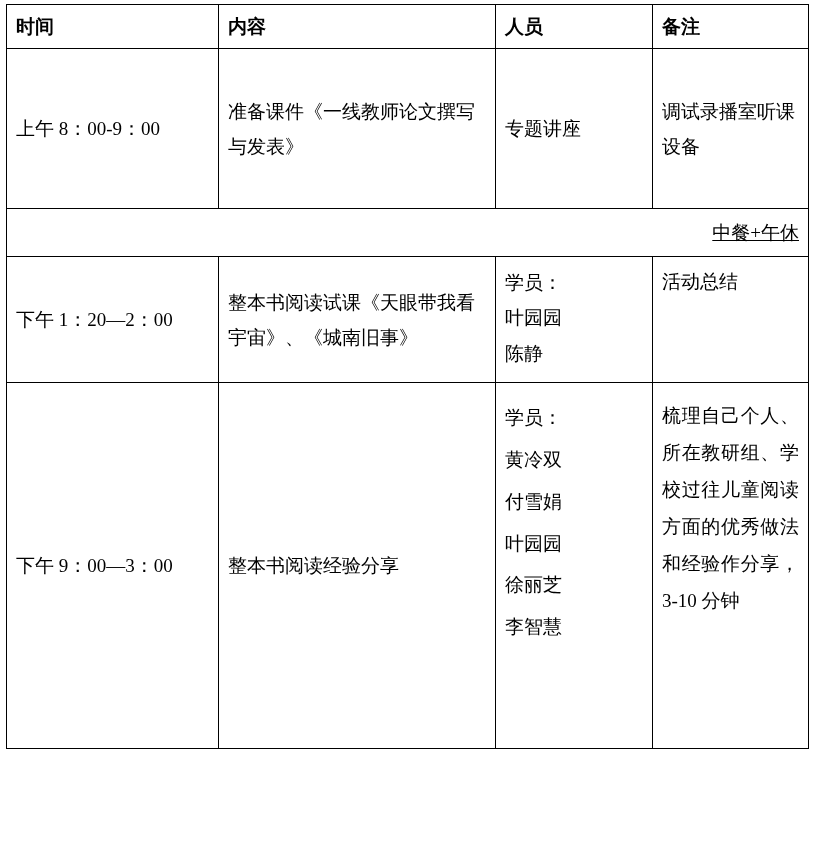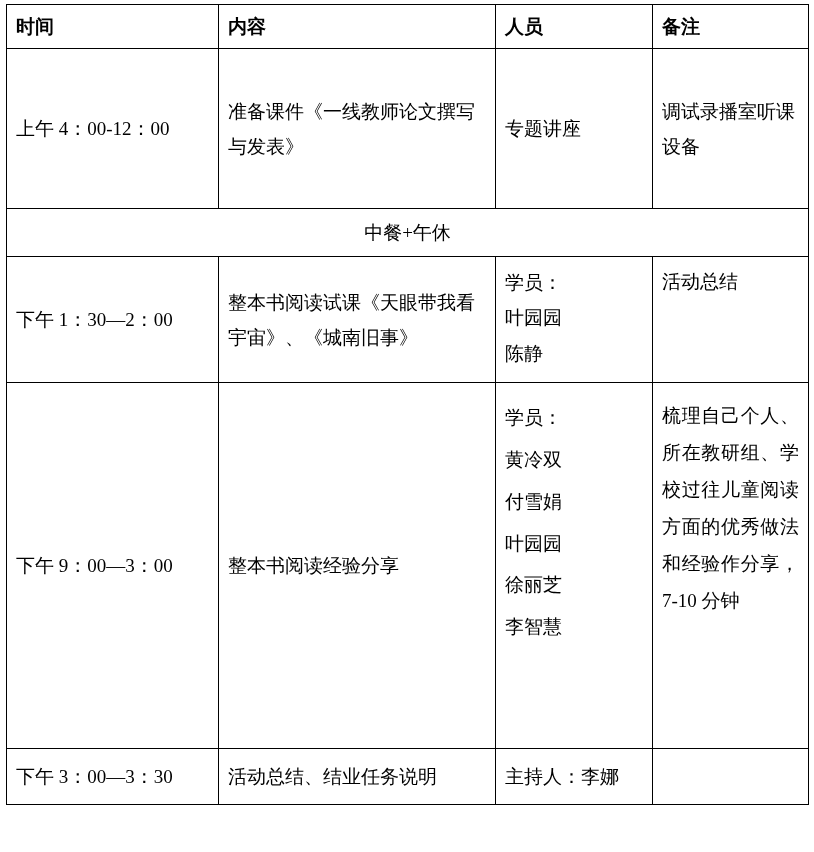--- a/index.html
+++ b/index.html
@@ -44,22 +44,23 @@
     height: 42px;
     padding-top: 2px;
     padding-bottom: 2px;
   }
   .cell-left { text-align: left; }
   .time-cell {
     text-align: left;
     white-space: nowrap;
   }
   .row-lunch td {
-    text-align: center;
+    text-align: right;
     height: 48px;
+    text-decoration: underline;
   }
   .multiline { line-height: 1.85; }
   .note-justify {
     text-align: justify;
     text-align-last: left;
     line-height: 1.95;
   }
 </style>
 </head>
 <body>
@@ -75,48 +76,42 @@
     <thead>
       <tr>
         <th>时间</th>
         <th>内容</th>
         <th>人员</th>
         <th>备注</th>
       </tr>
     </thead>
     <tbody>
       <tr style="height:160px;">
-        <td class="time-cell">上午 4：00-12：00</td>
+        <td class="time-cell">上午 8：00-9：00</td>
         <td class="cell-left multiline">准备课件《一线教师论文撰写与发表》</td>
         <td class="cell-left">专题讲座</td>
         <td class="cell-left multiline">调试录播室听课设备</td>
       </tr>
       <tr class="row-lunch">
         <td colspan="4">中餐+午休</td>
       </tr>
       <tr style="height:126px;">
-        <td class="time-cell">下午 1：30—2：00</td>
+        <td class="time-cell">下午 1：20—2：00</td>
         <td class="cell-left multiline">整本书阅读试课《天眼带我看宇宙》、《城南旧事》</td>
         <td class="cell-left multiline" style="white-space:pre-line; vertical-align:top; padding-top:8px;">学员：
 叶园园
 陈静</td>
         <td class="cell-left" style="vertical-align:top; padding-top:8px;">活动总结</td>
       </tr>
       <tr style="height:366px;">
         <td class="time-cell">下午 9：00—3：00</td>
         <td class="cell-left">整本书阅读经验分享</td>
         <td class="cell-left multiline" style="white-space:pre-line; vertical-align:top; padding-top:14px; line-height:2.2;">学员：
 黄冷双
 付雪娟
 叶园园
 徐丽芝
 李智慧</td>
-        <td class="note-justify" style="vertical-align:top; padding-top:14px;">梳理自己个人、所在教研组、学校过往儿童阅读方面的优秀做法和经验作分享，7-10 分钟</td>
-      </tr>
-      <tr style="height:56px;">
-        <td class="time-cell">下午 3：00—3：30</td>
-        <td class="cell-left">活动总结、结业任务说明</td>
-        <td class="cell-left">主持人：李娜</td>
-        <td class="cell-left"></td>
+        <td class="note-justify" style="vertical-align:top; padding-top:14px;">梳理自己个人、所在教研组、学校过往儿童阅读方面的优秀做法和经验作分享，3-10 分钟</td>
       </tr>
     </tbody>
   </table>
 </div>
 
 </body></html>

